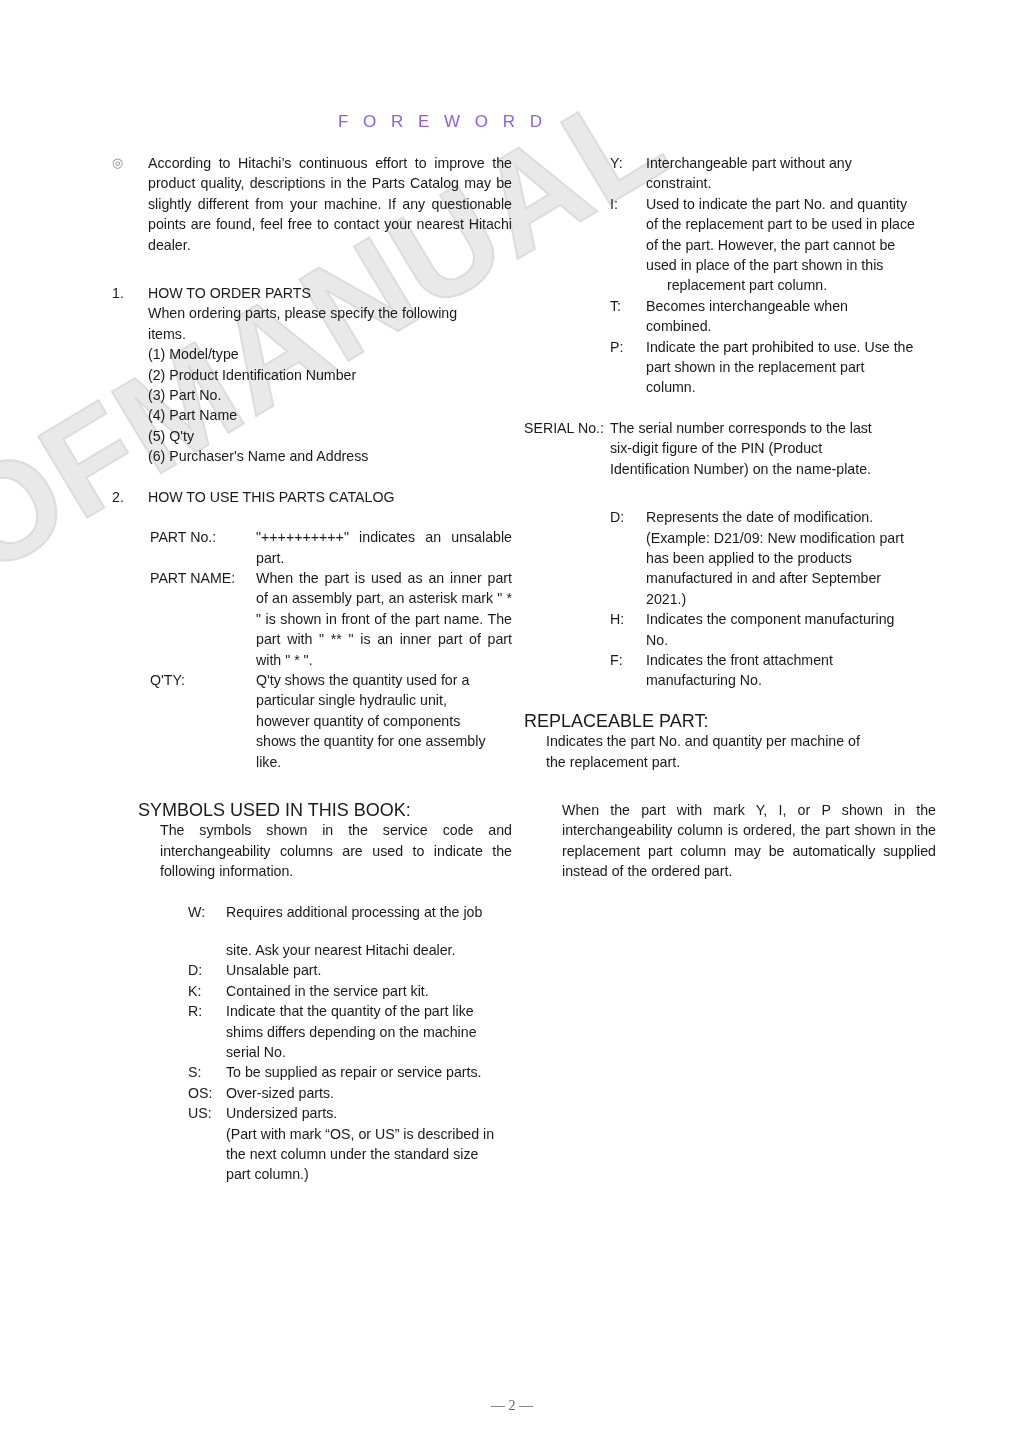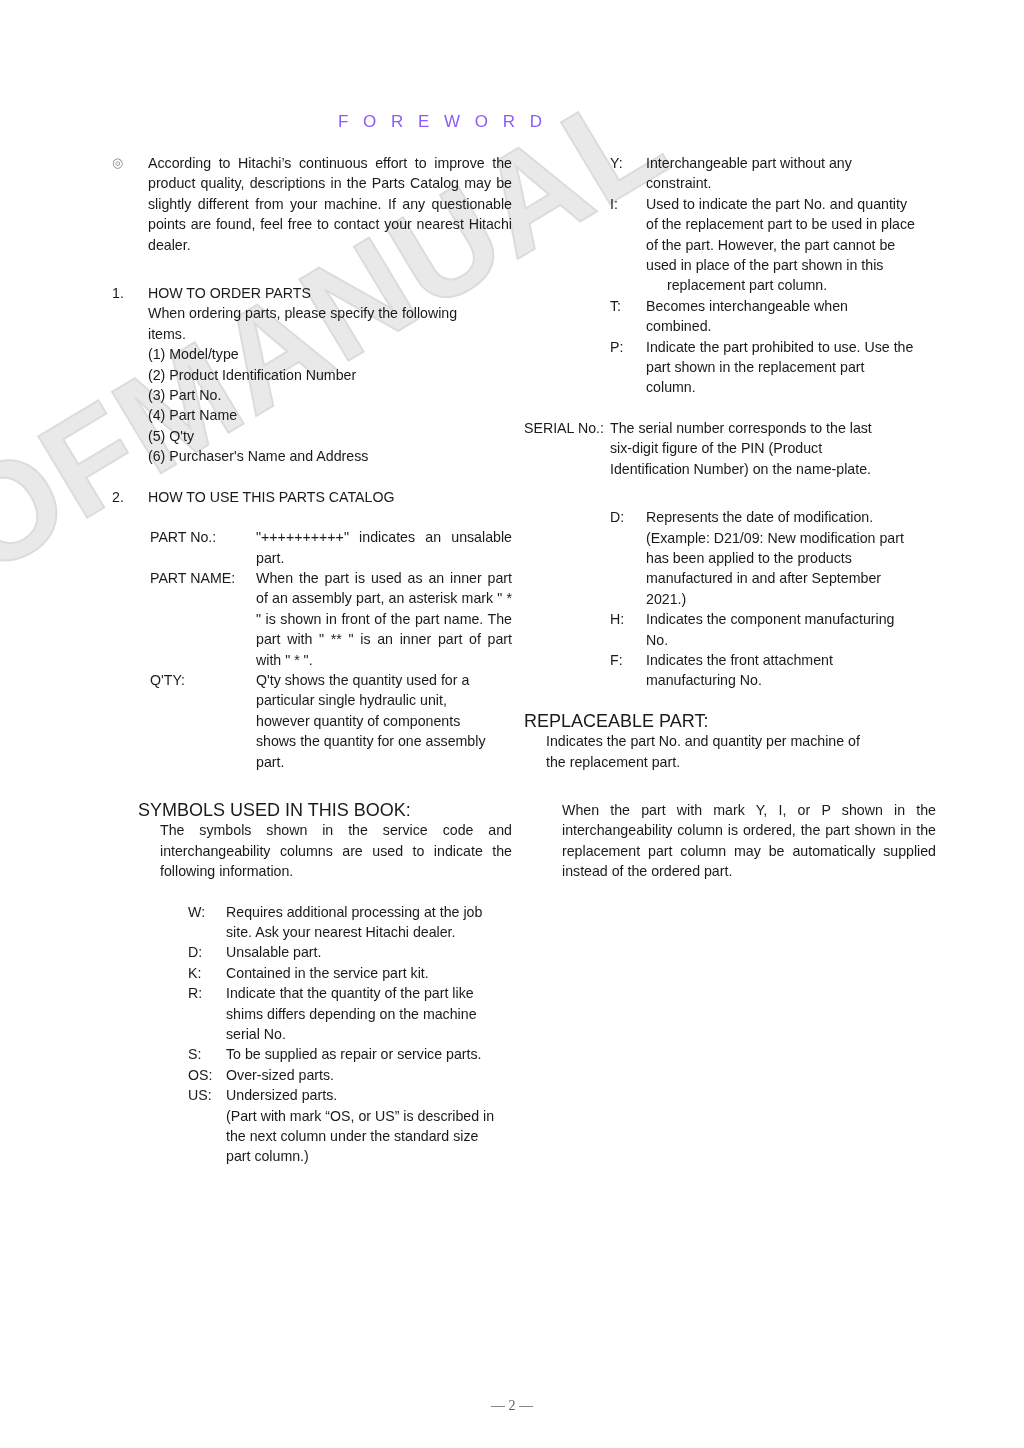--- a/index.html
+++ b/index.html
@@ -206,41 +206,41 @@
         <span class="def-label">PART NAME:</span>
         <span class="def-body just">When the part is used as an inner part of an assembly part, an asterisk mark " * " is shown in front of the part name. The part with " ** " is an inner part of part with  " * ".</span>
       </div>
       <div class="def">
         <span class="def-label">Q'TY:</span>
         <span class="def-body">
           <span class="cont" style="display:block">Q'ty shows the quantity used for a</span>
           <span class="cont" style="display:block">particular single hydraulic unit,</span>
           <span class="cont" style="display:block">however quantity of components</span>
           <span class="cont" style="display:block">shows the quantity for one assembly</span>
-          <span class="cont" style="display:block">part.</span>
+          <span class="cont" style="display:block">like.</span>
         </span>
       </div>
     </div>
 
     <div class="gap-lg"></div>
 
     <div class="sym-head">
       <div class="plain-head">SYMBOLS USED IN THIS BOOK:</div>
       <div class="plain-sub just">The symbols shown in the service code and interchangeability columns are used to indicate the following information.</div>
     </div>
 
     <div class="gap-md"></div>
 
     <div class="symdef">
 
       <div class="def">
         <span class="def-label">W:</span>
         <span class="def-body">
           <span class="cont" style="display: block;">Requires additional processing at the job</span>
-          <span class="cont" style="display: block;">site. Ask your nearest Hitachi dealer.</span>
+          <span class="cont" style="display: block; margin-top: 18px;">site. Ask your nearest Hitachi dealer.</span>
         </span>
       </div>
 
       <div class="def">
         <span class="def-label">D:</span>
         <span class="def-body">
           <span class="cont" style="display: block;">Unsalable part.</span>
         </span>
       </div>
 

